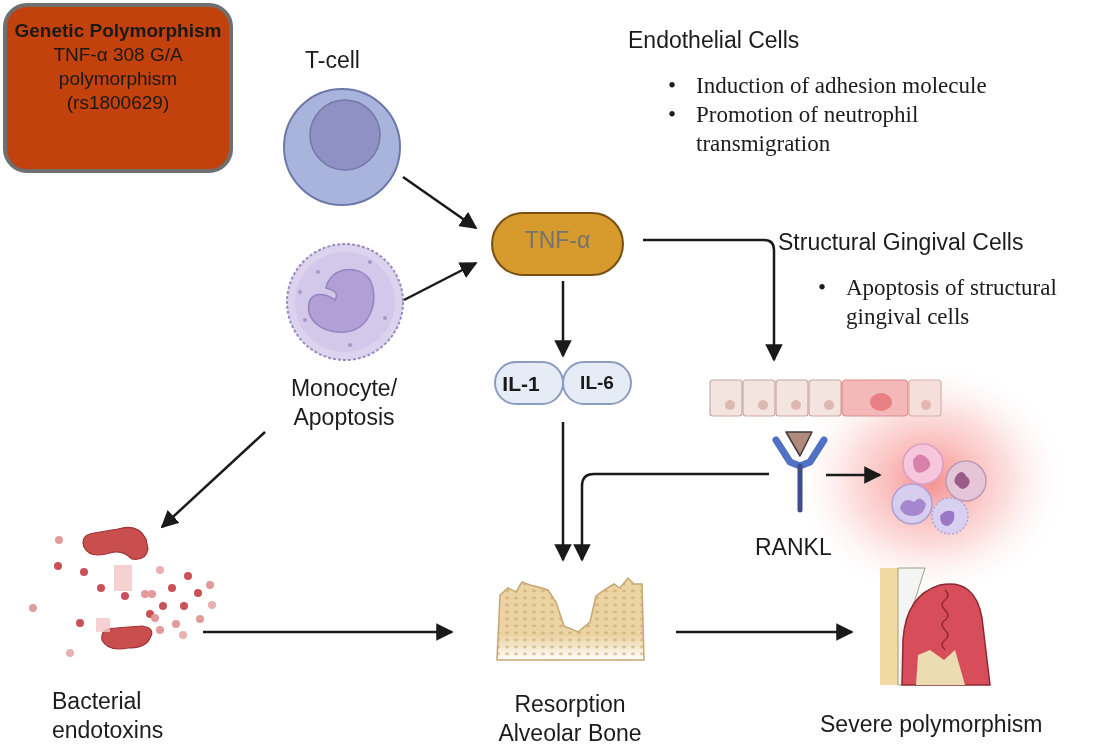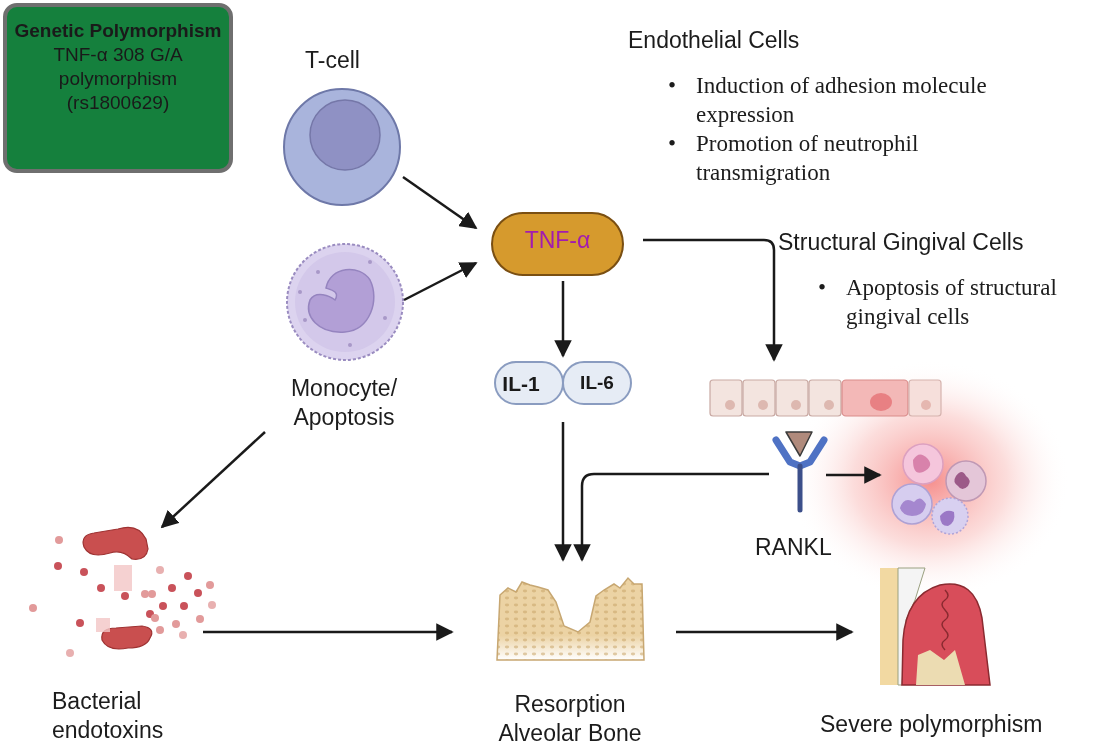--- a/index.html
+++ b/index.html
@@ -2,21 +2,21 @@
 <html><head>
 <meta charset="utf-8">
 <style>
   html, body { margin:0; padding:0; background:#ffffff; }
   body { width:1099px; height:752px; position:relative; overflow:hidden;
          font-family:"Liberation Sans", "DejaVu Sans", sans-serif; color:#1a1a1a; }
   .abs { position:absolute; }
   .lbl { font-size:23px; line-height:29px; color:#1c1c1c; }
   #diagram { position:absolute; left:0; top:0; }
   .genebox { left:3px; top:3px; width:230px; height:170px; box-sizing:border-box;
-             background:#15803d; border:4px solid #6f6f6f; border-radius:14px;
+             background:#c2410c; border:4px solid #6f6f6f; border-radius:24px;
              text-align:center; font-size:19px; line-height:24px; padding-top:12px; }
   .genebox .t { font-weight:bold; }
   .bullets { margin:16px; padding:0; list-style:none;font-family:Liberation Serif, serif; }
   .bullets li { position:relative; padding-left:52px; }
   .bullets li::before { content:"\2022"; position:absolute; left:24px; top:0; }
   .center { text-align:center; }
 </style>
 </head>
 <body>
 
@@ -166,31 +166,30 @@
   <div>(rs1800629)</div>
 </div>
 
 <div class="abs lbl" style="left:305px; top:46px;">T-cell</div>
 
 <div class="abs lbl center" style="left:259px; top:374px; width:170px;">
   <div>Monocyte/</div>
   <div>Apoptosis</div>
 </div>
 
-<div class="abs center" style="left:492px; top:227px; width:131px; font-size:23px; color:#a21caf;">TNF-α</div>
+<div class="abs center" style="left:492px; top:227px; width:131px; font-size:23px; color:#737373;">TNF-α</div>
 
 <div class="abs center" style="left:495px; top:372px; width:52px; font-size:21px; font-weight:bold;">IL-1</div>
 <div class="abs center" style="left:563px; top:372px; width:68px; font-size:19px; font-weight:bold;">IL-6</div>
 
 <div class="abs lbl" style="left:628px; top:26px; width:470px;">
   <div>Endothelial Cells</div>
   <ul class="bullets">
     <li>
       <div>Induction of adhesion molecule</div>
-      <div>expression</div>
     </li>
     <li>
       <div>Promotion of neutrophil</div>
       <div>transmigration</div>
     </li>
   </ul>
 </div>
 
 <div class="abs lbl" style="left:778px; top:228px; width:330px;">
   <div>Structural Gingival Cells</div>

